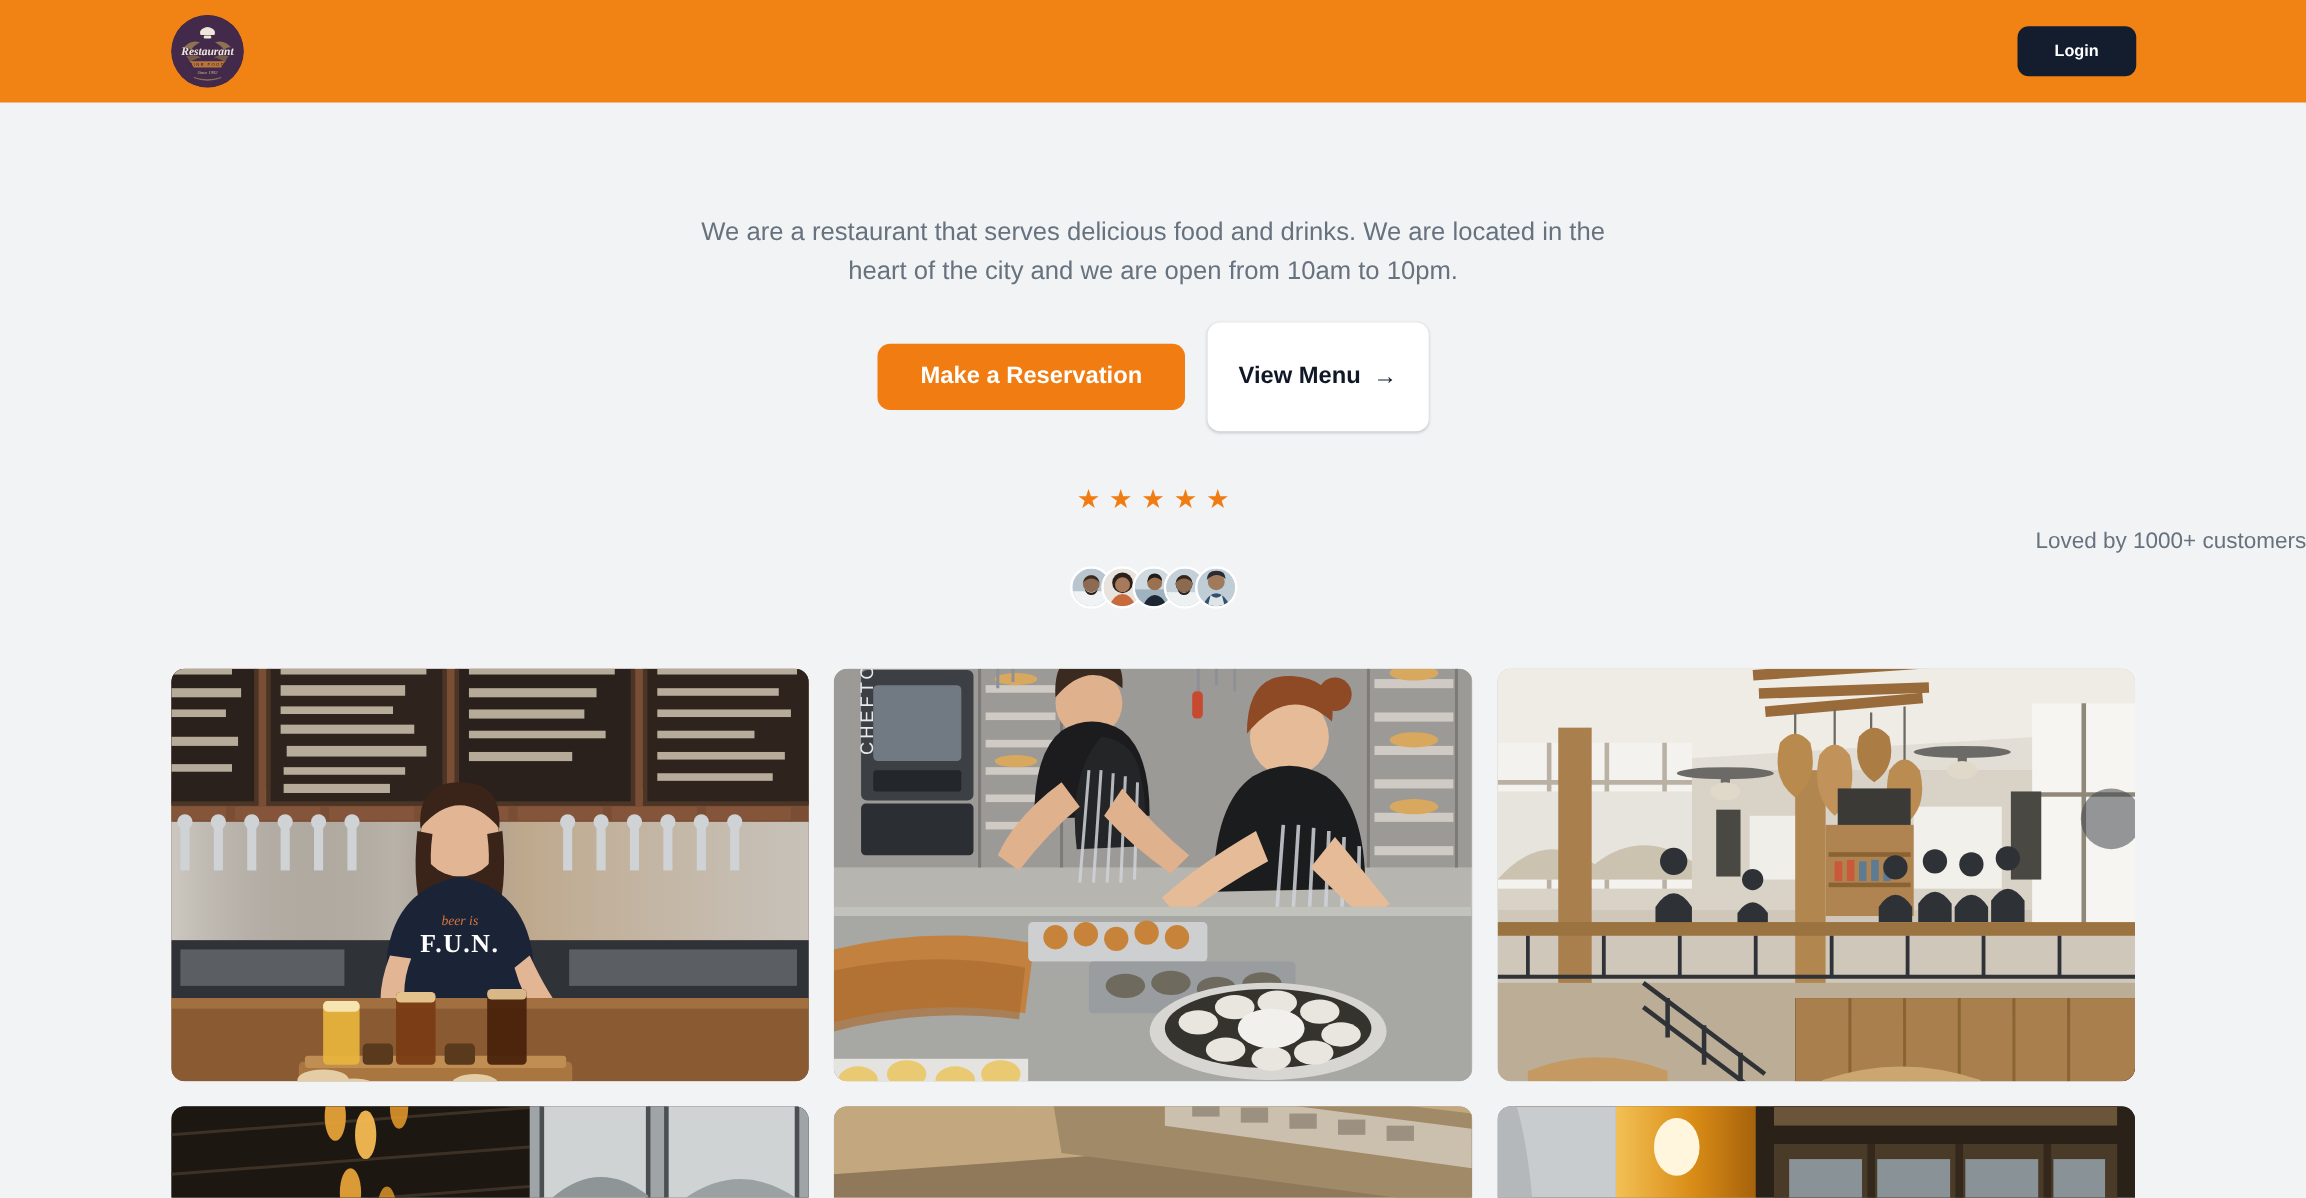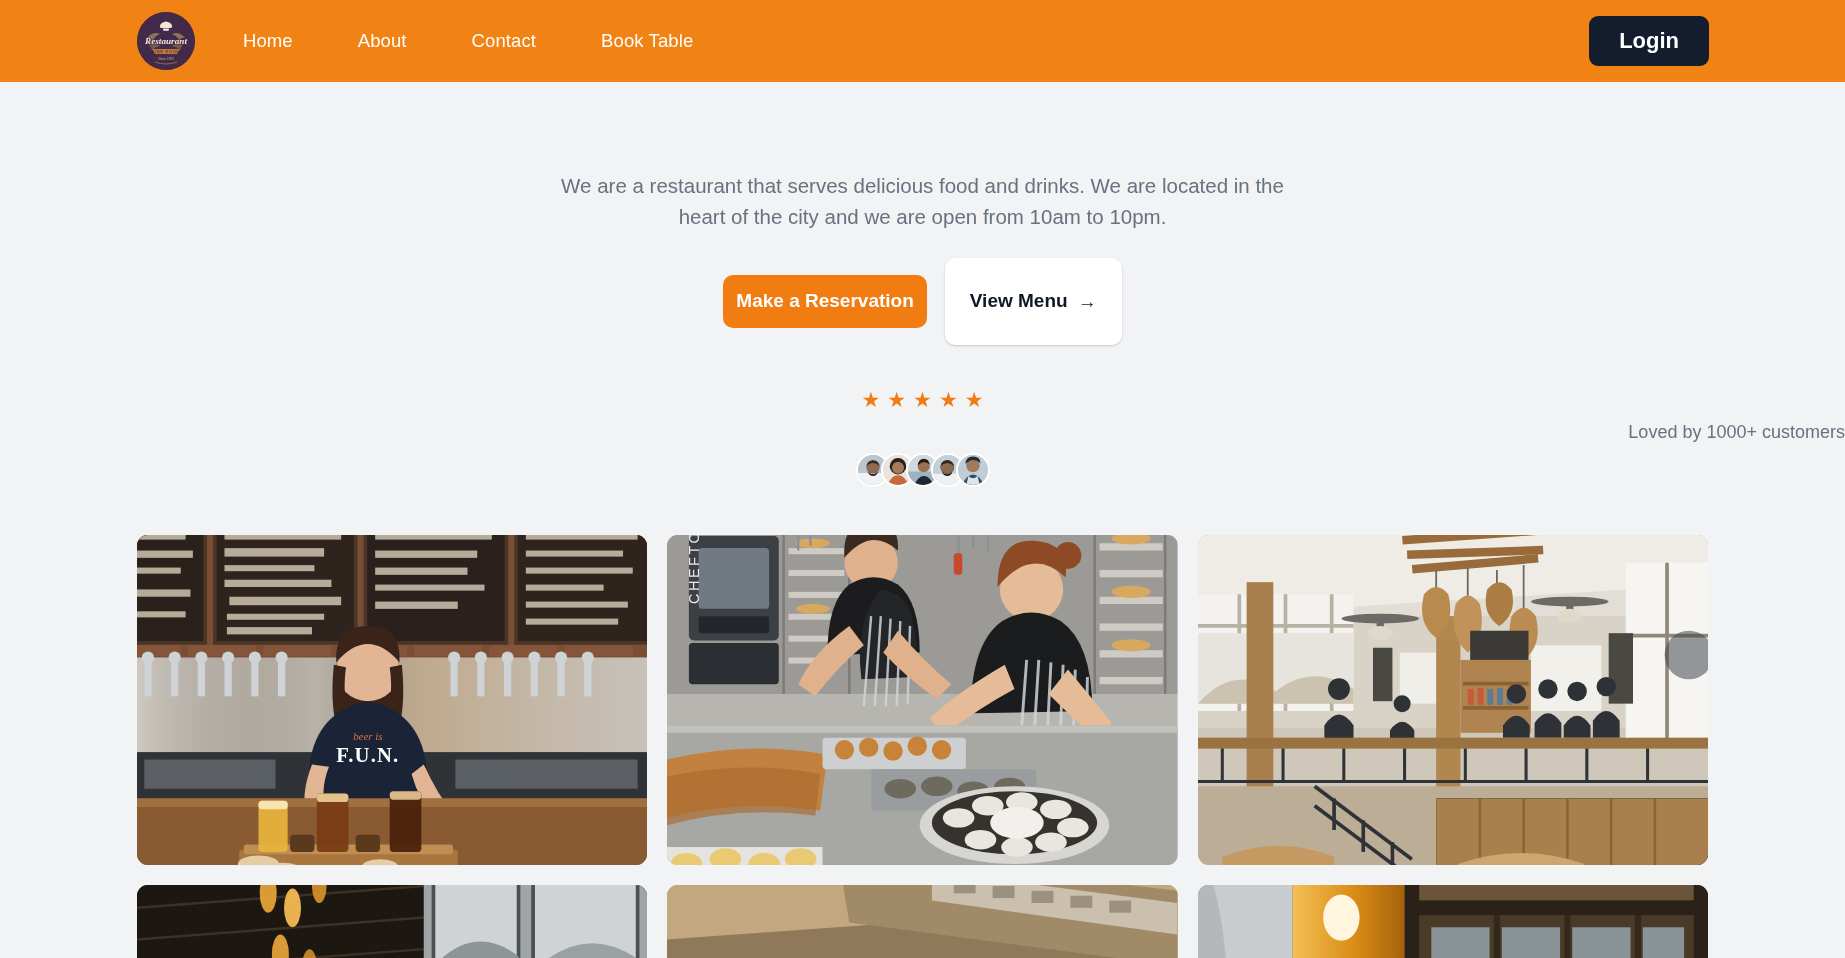--- a/index.html
+++ b/index.html
@@ -59,21 +59,21 @@
   }
   .nav-link:last-child { margin-right: 0; }
 
   .login-button {
     margin-left: auto;
     background: #131d2e;
     color: #ffffff;
     border: none;
     border-radius: 9px;
     font-family: inherit;
-    font-size: 22px;
+    font-size: 13px;
     font-weight: 700;
     padding: 13px 30px;
     cursor: pointer;
     line-height: 1.1;
   }
 
   
   .hero {
     text-align: center;
     padding-top: 62px;
@@ -109,21 +109,21 @@
     cursor: pointer;
     border-radius: 10px;
     font-size: 19px;
     font-weight: 700;
     line-height: 1.1;
     white-space: nowrap;
   }
   .btn-primary {
     background: #f07c12;
     color: #ffffff;
-    padding: 16px 13px;
+    padding: 16px 34px;
   }
   .btn-secondary {
     background: #ffffff;
     color: #101828;
     padding: 33px 25px;
     box-shadow: 0 1px 3px rgba(16,24,40,.13), 0 1px 2px rgba(16,24,40,.06);
     display: inline-flex;
     align-items: center;
     gap: 10px;
   }
@@ -206,26 +206,20 @@
 
       <text x="29" y="32" text-anchor="middle" fill="#efe7da" font-family="'Liberation Serif', serif" font-style="italic" font-size="9.2" font-weight="700">Restaurant</text>
 
       <path d="M15 37 h28 l-3 5 h-22 z" fill="#b8763a"></path>
       <text x="29" y="40.8" text-anchor="middle" fill="#2e1c33" font-family="'Liberation Sans', sans-serif" font-size="3.4" letter-spacing="1.1">FINE FOOD</text>
       <text x="29" y="47.5" text-anchor="middle" fill="#cdbb9a" font-family="'Liberation Serif', serif" font-style="italic" font-size="3.6">Since 1992</text>
       <path d="M18 50 q11 4 22 0" stroke="#9c7f52" stroke-width="1" fill="none" opacity=".8"></path>
     </svg>
   </div>
 
-  <nav class="nav">
-    <a class="nav-link" href="#">Home</a>
-    <a class="nav-link" href="#">About</a>
-    <a class="nav-link" href="#">Contact</a>
-    <a class="nav-link" href="#">Book Table</a>
-  </nav>
 
   <button class="login-button">Login</button>
 </header>
 
 <section class="hero">
 
 
   <p class="hero-subtitle">We are a restaurant that serves delicious food and drinks. We are located in the heart of the city and we are open from 10am to 10pm.</p>
 
   <div class="hero-actions">

